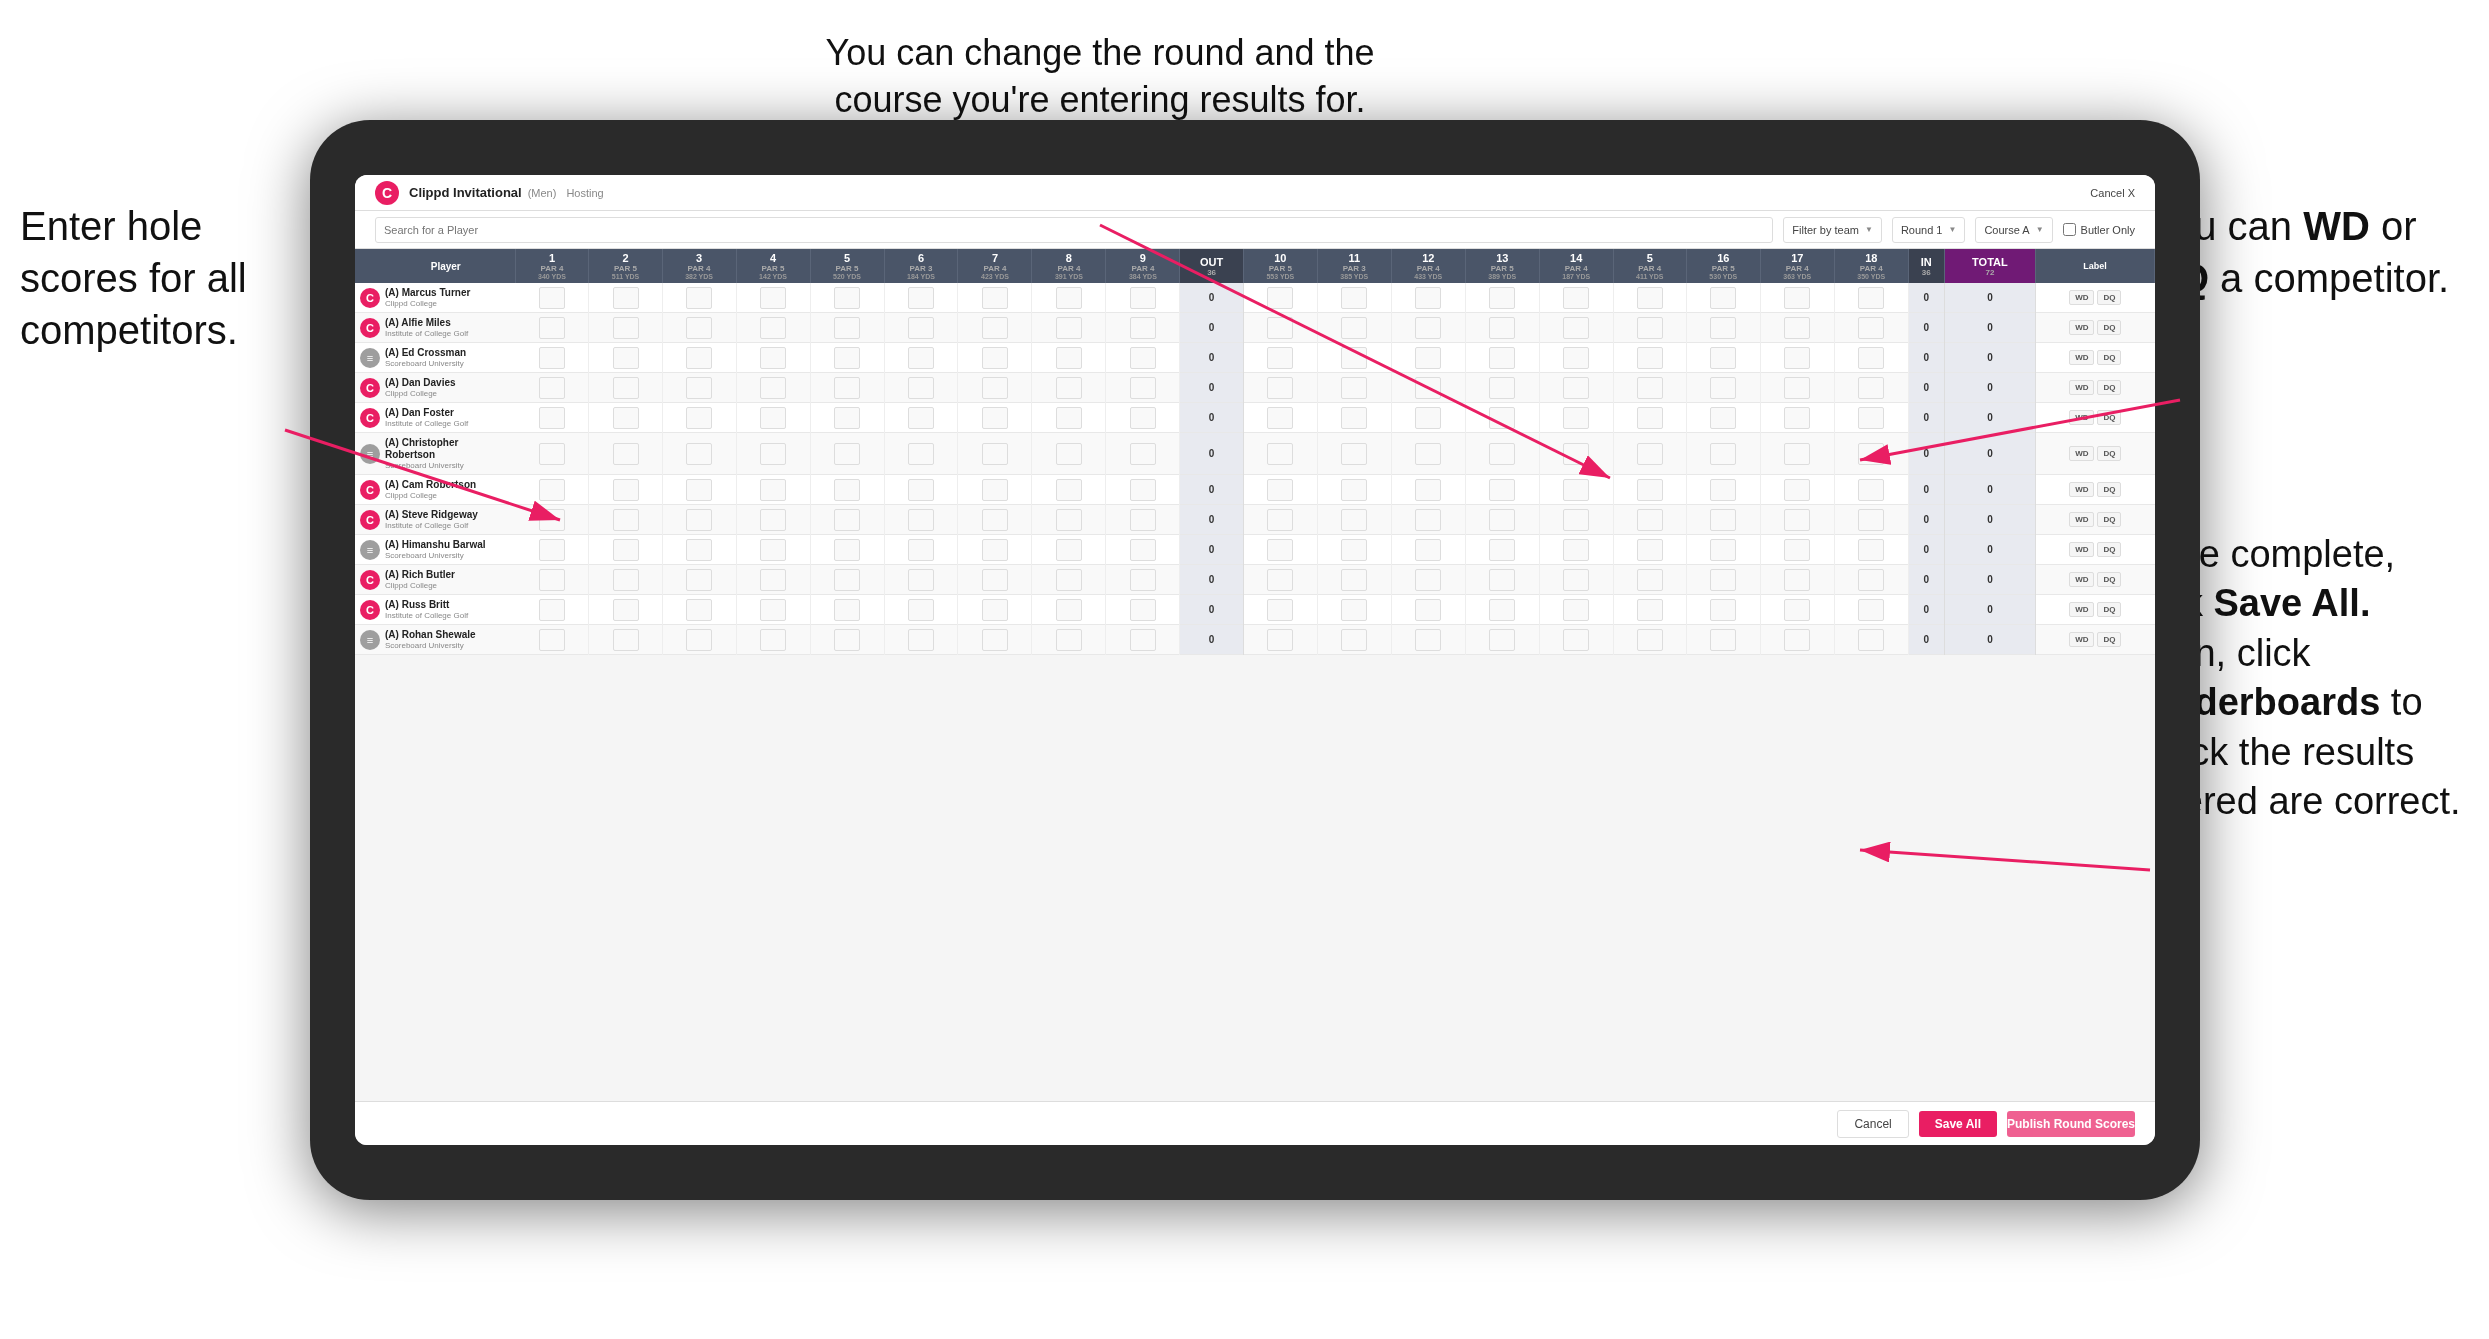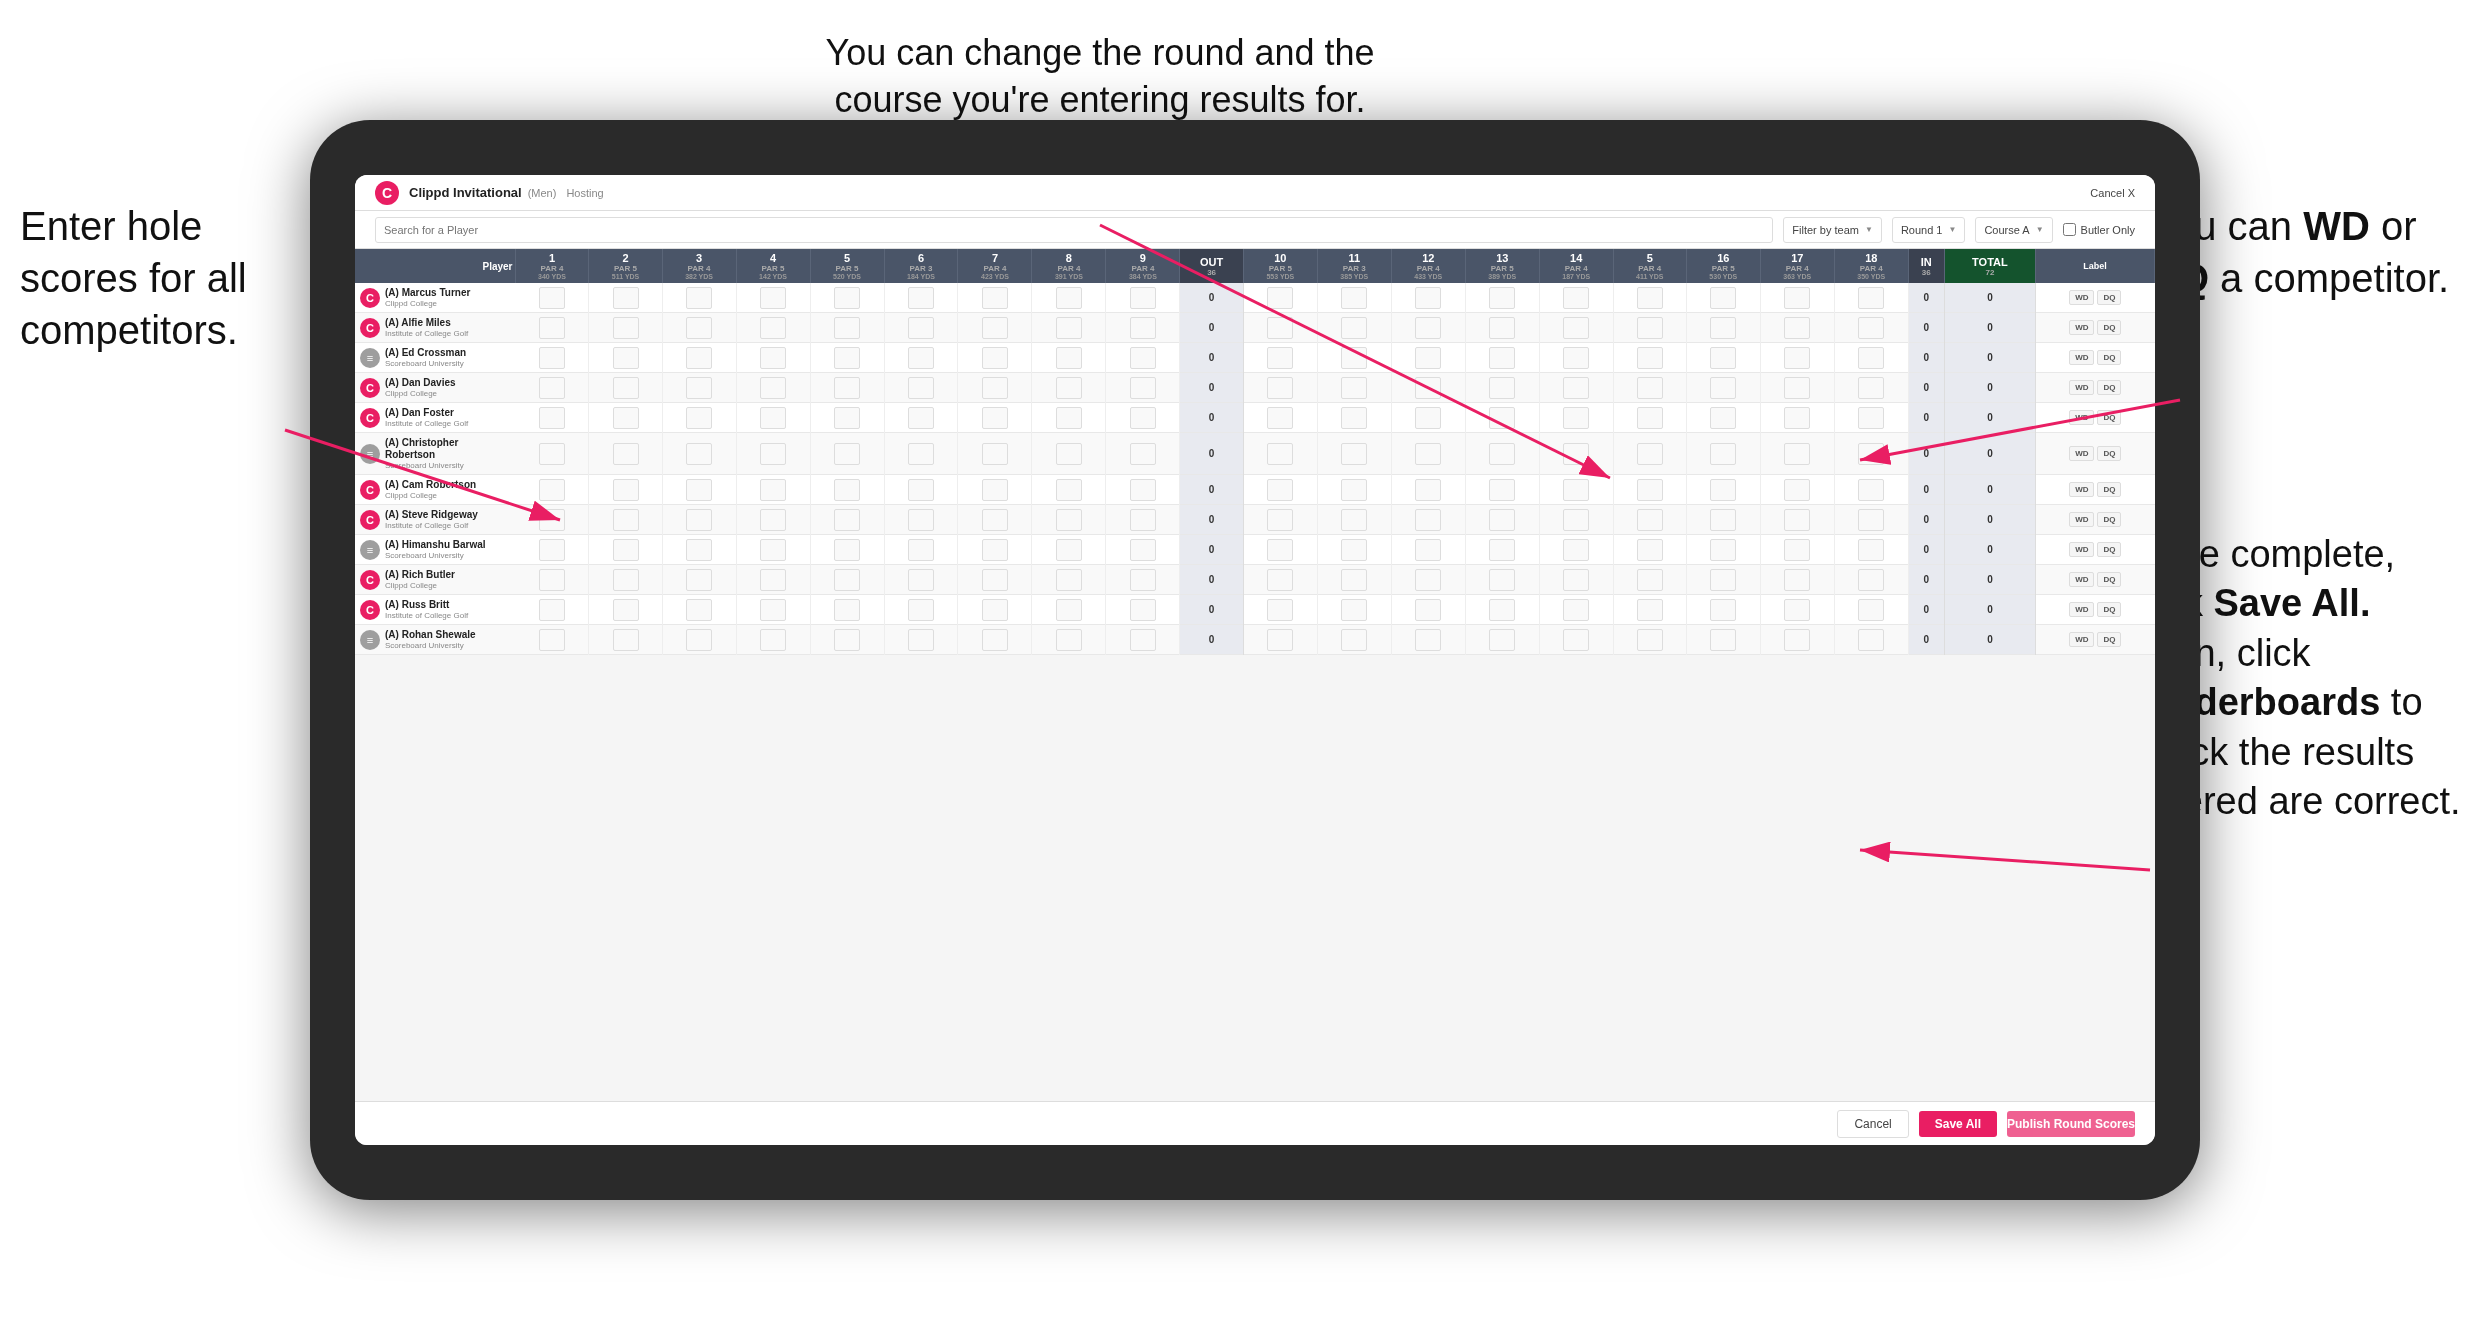--- a/index.html
+++ b/index.html
@@ -242,21 +242,21 @@
 
     .scores-table thead tr.hole-header th {
       padding: 3px 2px;
       text-align: center;
       font-weight: 700;
       font-size: 10px;
       border-right: 1px solid #5a6578;
     }
 
     .scores-table thead tr.hole-header th.player-col {
-      text-align: right;
+      text-align: center;
       padding-left: 24px;
       width: 160px;
       min-width: 160px;
     }
 
     .hole-num {
       font-size: 11px;
       font-weight: 900;
     }
 
@@ -550,21 +550,21 @@
             </th>
             <th>
               <div class="hole-num">18</div>
               <div class="hole-par">PAR 4</div>
               <div class="hole-yds">350 YDS</div>
             </th>
             <th style="background:#3a4150;">
               <div class="hole-num">IN</div>
               <div class="hole-par">36</div>
             </th>
-            <th style="background:#14532d;">
+            <th style="background:#701a75;">
               <div class="hole-num">TOTAL</div>
               <div class="hole-par">72</div>
             </th>
             <th>
               <div class="hole-num" style="font-size:9px;">Label</div>
             </th>
           </tr>
         </thead>
         <tbody id="player-rows">
         <tr>

